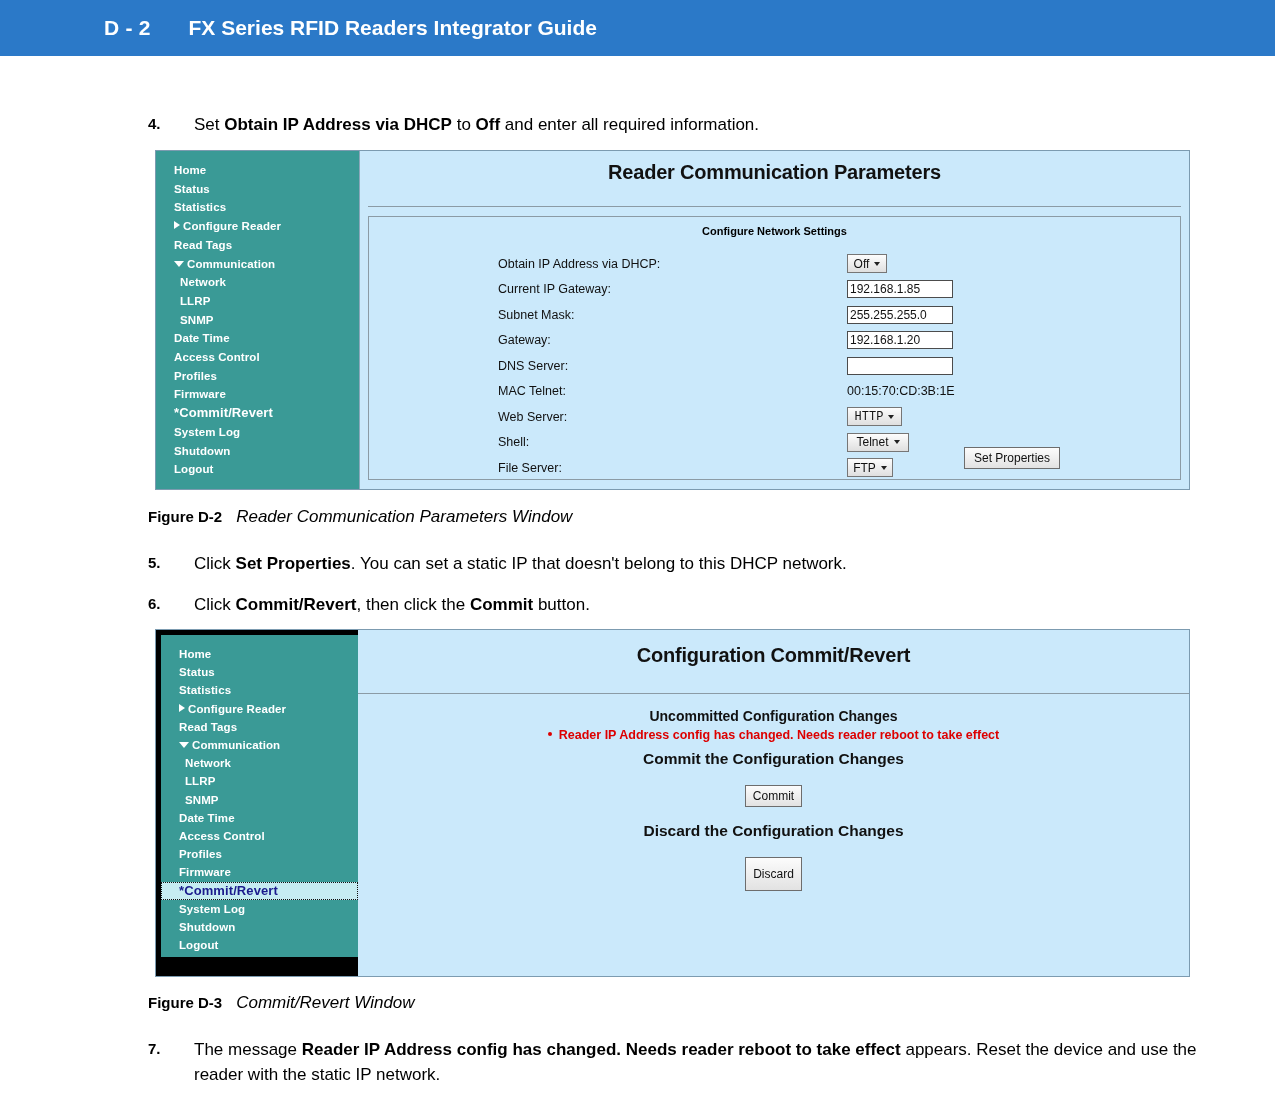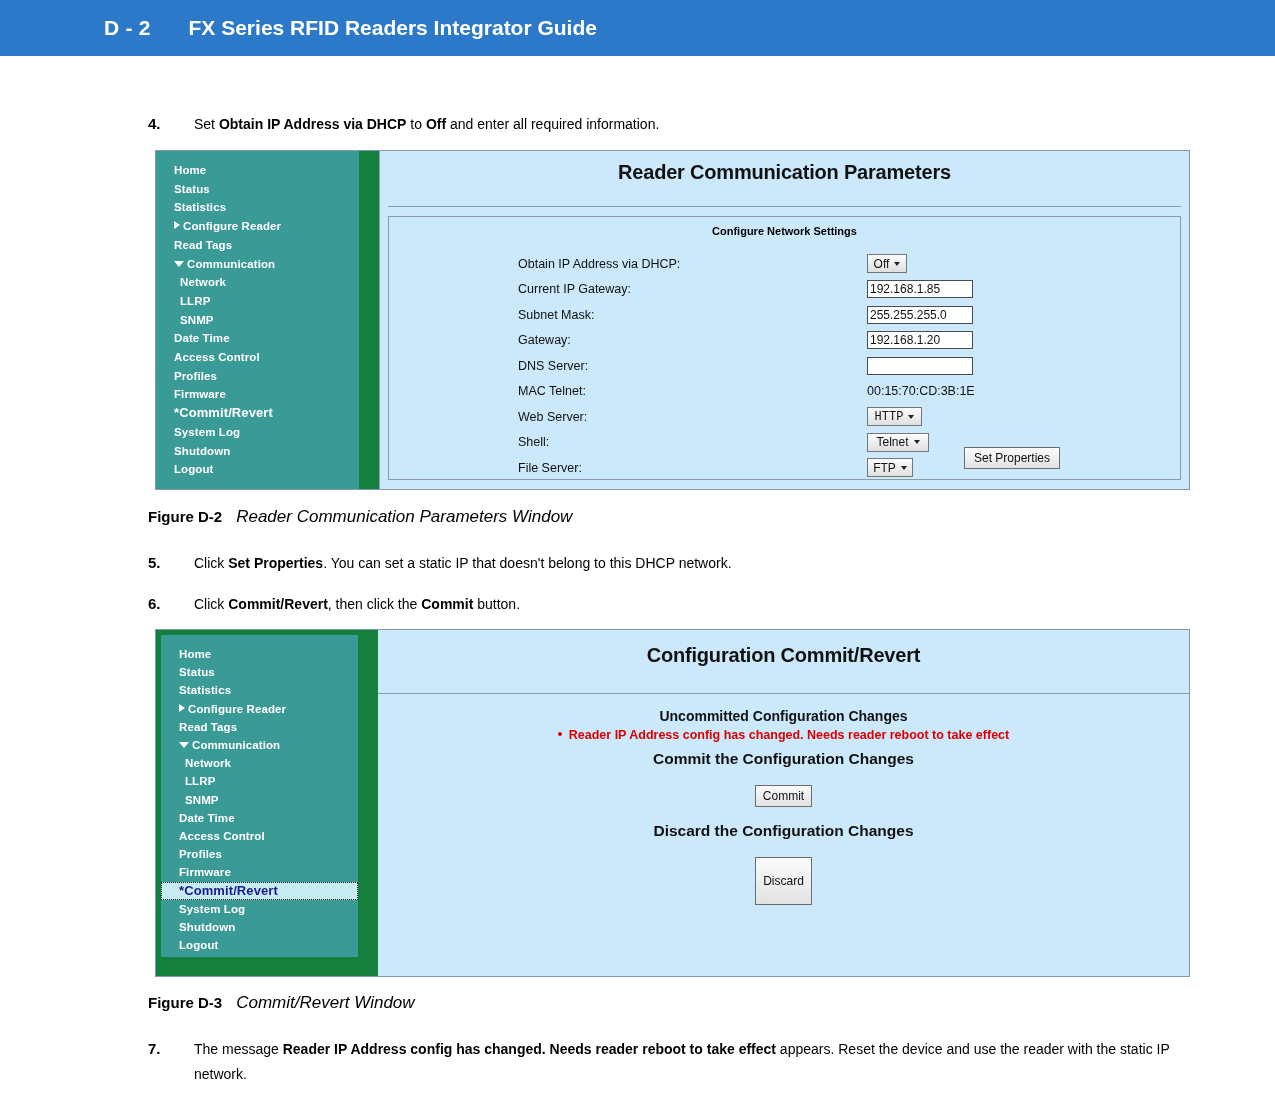--- a/index.html
+++ b/index.html
@@ -55,21 +55,21 @@
     width: 46px;
     flex: 0 0 46px;
     text-align: left;
     padding-left: 148px;
     box-sizing: content-box;
     font-size: 15px;
     font-weight: 700;
     line-height: 23px;
   }
   .step-text {
-    font-size: 14px;
+    font-size: 17px;
     line-height: 25px;
     max-width: 1020px;
   }
   .step-text b { font-weight: 700; }
 
   
   .figcaption {
     padding-left: 148px;
     font-size: 15px;
     line-height: 20px;
@@ -82,25 +82,24 @@
   .figcaption .fig-title {
     font-style: italic;
     font-size: 17px;
     margin-left: 14px;
   }
 
   
   .shot {
     margin-left: 155px;
     border: 1px solid #7c9bb0;
-    background: #15803d;
+    background: #000000;
     box-sizing: border-box;
     display: flex;
     position: relative;
-    gap: 20px;
   }
   .shot-1 { width: 1035px; height: 340px; }
   .shot-2 { width: 1035px; height: 348px; }
 
   
   .navbar {
     background: #3a9a96;
     box-sizing: border-box;
     padding: 10px 0 8px 0;
     flex: 0 0 auto;
@@ -291,21 +290,21 @@
   .cb-h {
     font-size: 15.5px;
     font-weight: 700;
     margin-top: 8px;
     color: #111;
   }
   .cb-btnwrap { margin-top: 17px; }
   .cb-btnwrap.second { margin-top: 17px; }
   .cb-h.second { margin-top: 15px; }
   .btn-commit  { width: 57px; padding: 3px 0; }
-  .btn-discard { width: 57px; padding: 16px 0; }
+  .btn-discard { width: 57px; padding: 9px 0; }
 </style>
 </head>
 <body>
 
 <div class="page-header">
   <span class="folio">D - 2</span>
   <span class="guide-title">FX Series RFID Readers Integrator Guide</span>
 </div>
 
 <div class="content">

